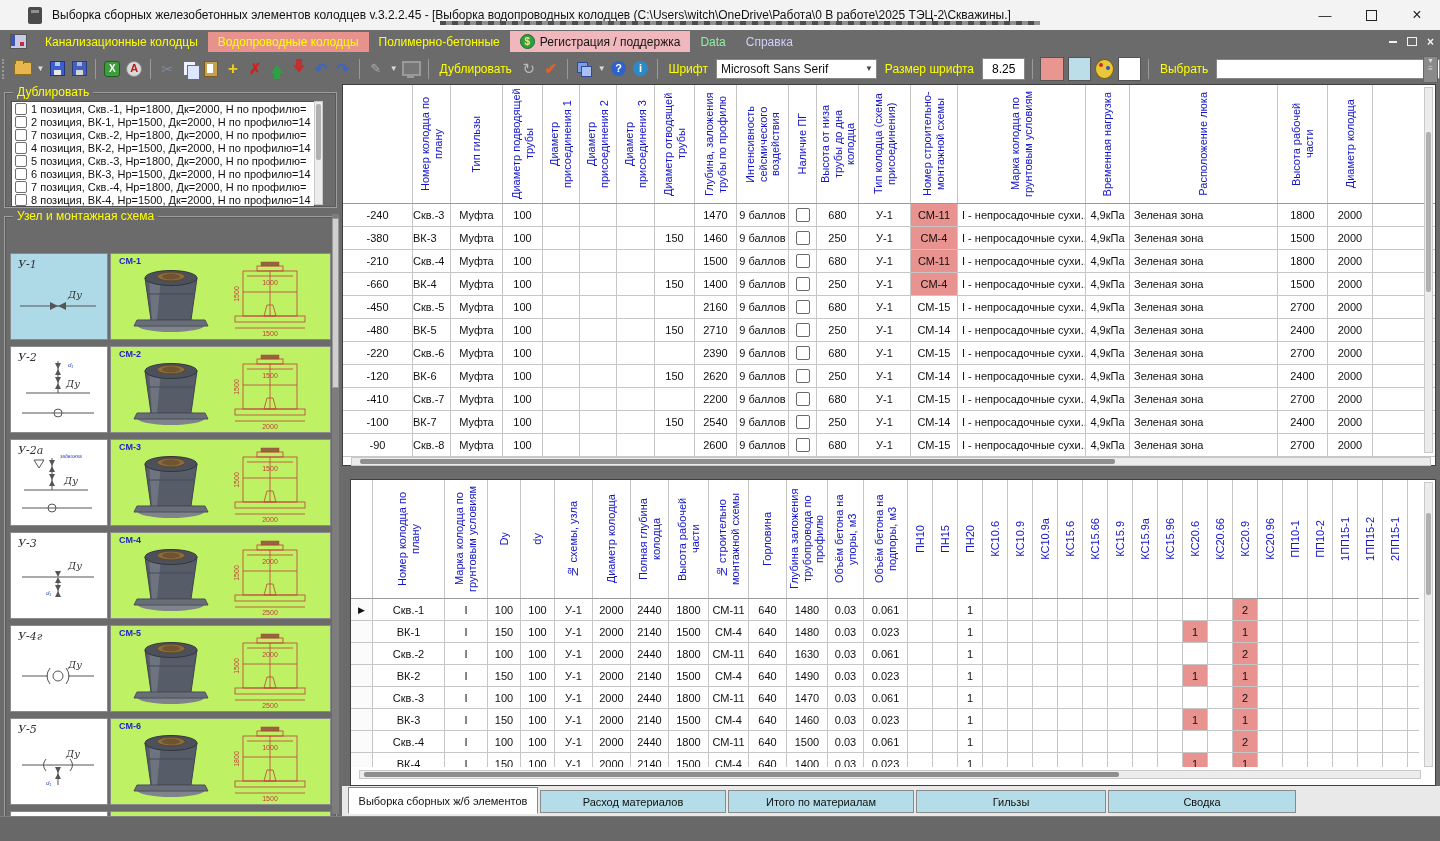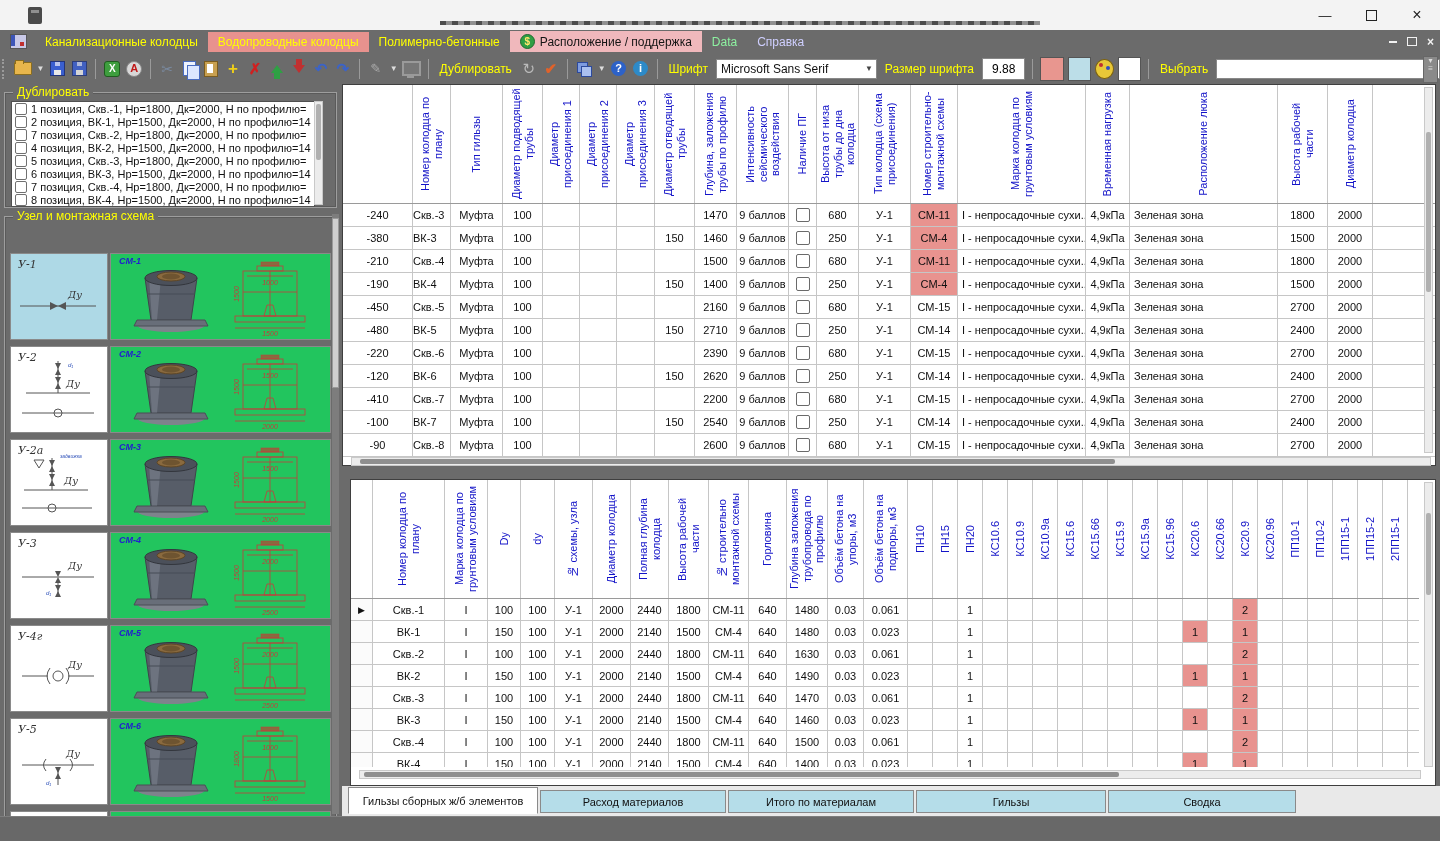--- a/index.html
+++ b/index.html
@@ -86,21 +86,21 @@
   
   .groupbox{position:absolute;border:1px solid #9d9d9d;box-shadow:inset 0 0 0 1px #5a5a5a;}
   .gb-title{position:absolute;top:-8px;left:8px;background:#6b6b6b;color:#ffff00;font-size:12px;padding:0 4px;}
   .duplist{position:absolute;background:#fff;border:1px solid #505050;overflow:hidden;}
   .dup-item{display:flex;align-items:center;height:13px;gap:4px;padding-left:3px;white-space:nowrap;}
   .cb{width:10px;height:10px;border:1px solid #707070;border-radius:2px;background:#fff;flex:0 0 auto;}
   .dup-label{font-size:11px;color:#111;}
   .node-card{position:absolute;left:10px;width:96px;height:85px;background:#fff;border:1px solid #8a8a8a;overflow:hidden;}
   .node-sel{background:#aed9e6;}
   .node-label{position:absolute;left:7px;top:4px;font-family:"DejaVu Serif",serif;font-style:italic;font-size:11px;color:#333;}
-  .scheme-card{position:absolute;left:110px;width:219px;height:85px;background:#22c55e;border:1px solid #8a8a8a;overflow:hidden;font-style:italic;}
+  .scheme-card{position:absolute;left:110px;width:219px;height:85px;background:#bef264;border:1px solid #8a8a8a;overflow:hidden;}
   .scheme-label{position:absolute;left:8px;top:2px;color:#2222cc;font-size:9px;font-weight:bold;}
   .lp-scroll{position:absolute;left:332px;top:214px;width:7px;height:600px;background:#7d7d7d;}
   .lp-thumb{position:absolute;left:0;width:7px;background:#cfcfcf;border:1px solid #9a9a9a;box-sizing:border-box;}
   
   .panel{position:absolute;background:#fff;border:1px solid #3f3f3f;box-sizing:border-box;}
   .grid-hrow{display:flex;border-bottom:1px solid #9a9a9a;background:#fff;}
   .grid-hcell{border-right:1px solid #c6c6c6;display:flex;align-items:center;justify-content:center;
               overflow:hidden;box-sizing:border-box;flex:0 0 auto;}
   .vtext{writing-mode:vertical-rl;transform:rotate(180deg);color:#1414c8;font-size:11px;line-height:1.15;
          text-align:center;max-height:112px;overflow:hidden;}
@@ -127,38 +127,39 @@
   .bottom-grip{position:absolute;left:440px;top:21px;width:600px;height:4px;z-index:51;
     background:repeating-linear-gradient(90deg,#4d4d4d 0 6px,#8f8f8f 6px 12px);}
 </style>
 </head>
 <body>
 
 <div id="app">
 
   <div class="titlebar">
     <div class="app-ico"></div>
+    <div class="title-text">Выборка сборных железобетонных элементов колодцев v.3.2.2.45 - [Выборка водопроводных колодцев (C:\Users\witch\OneDrive\Работа\0 В работе\2025 ТЭЦ-2\Скважины.]</div>
     <div class="winbtns">
       <div class="winbtn">—</div>
       <div class="winbtn">
           <span class="wb-sq"></span>
         </div>
       <div class="winbtn" style="font-size:16px;">×</div>
     </div>
   </div>
 
   <div class="menubar">
     <div class="menu-form-ico"></div>
     <div id="menu-items" style="display:flex;align-items:center;">
         <div class="menu-item m-yellow"><span>Канализационные колодцы</span></div>
         <div class="menu-item m-active"><span>Водопроводные колодцы</span></div>
         <div class="menu-item m-yellow"><span>Полимерно-бетонные</span></div>
         <div class="menu-item m-pink">
           <span class="coin">$</span>
-          <span>Расположение / поддержка</span>
+          <span>Регистрация / поддержка</span>
         </div>
         <div class="menu-item m-green"><span>Data</span></div>
         <div class="menu-item m-lav"><span>Справка</span></div>
       </div>
     <div class="mdi-ctrls">
       <span class="mdi-min"></span>
       <span class="mdi-rest"></span>
       <span class="mdi-x">×</span>
     </div>
   </div>
@@ -221,21 +222,21 @@
     <span class="tbtn">
         <span class="roundbtn" style="background:#2d8ac8">i</span>
       </span>
     <span class="tsep"></span>
     <span class="tlabel">Шрифт</span>
     <span class="combo" style="width:178px;">
       <span>Microsoft Sans Serif</span>
       <span class="car">▼</span>
     </span>
     <span class="tlabel">Размер шрифта</span>
-    <span class="sizebox">9.88</span>
+    <span class="sizebox">8.25</span>
     <span class="tsep"></span>
     <span class="swatch" id="sw-pink" style="background: rgb(232, 150, 143);"></span>
     <span class="swatch" id="sw-blue" style="background: rgb(188, 222, 232);"></span>
     <span class="palette"></span>
     <span class="swatch" id="sw-white" style="background: rgb(255, 255, 255);"></span>
     <span class="tsep"></span>
     <span class="tlabel">Выбрать</span>
     <span class="combo" style="width:248px;">
       <span class="car">▼</span>
     </span>
@@ -665,21 +666,21 @@
           <div class="grid-cell" style="width: 42px; height: 22px;">680</div>
           <div class="grid-cell" style="width: 52px; height: 22px;">У-1</div>
           <div class="grid-cell hl" style="width: 47px; height: 22px;">СМ-11</div>
           <div class="grid-cell cell-left" style="width: 128px; height: 22px;">I - непросадочные сухи...</div>
           <div class="grid-cell" style="width: 44px; height: 22px;">4,9кПа</div>
           <div class="grid-cell cell-left" style="width: 148px; height: 22px;">Зеленая зона</div>
           <div class="grid-cell" style="width: 50px; height: 22px;">1800</div>
           <div class="grid-cell" style="width: 45px; height: 22px;">2000</div>
         </div>
         <div class="grid-row" style="height: 22px;">
-          <div class="grid-cell" style="width: 70px; height: 22px;">-190</div>
+          <div class="grid-cell" style="width: 70px; height: 22px;">-660</div>
           <div class="grid-cell cell-clipR" style="width: 38px; height: 22px;">ВК-4</div>
           <div class="grid-cell" style="width: 52px; height: 22px;">Муфта</div>
           <div class="grid-cell" style="width: 40px; height: 22px;">100</div>
           <div class="grid-cell" style="width: 37px; height: 22px;"></div>
           <div class="grid-cell" style="width: 37px; height: 22px;"></div>
           <div class="grid-cell" style="width: 38px; height: 22px;"></div>
           <div class="grid-cell" style="width: 40px; height: 22px;">150</div>
           <div class="grid-cell" style="width: 42px; height: 22px;">1400</div>
           <div class="grid-cell" style="width: 52px; height: 22px;">9 баллов</div>
           <div class="grid-cell" style="width: 28px; height: 22px;">
@@ -1263,21 +1264,21 @@
       <div class="thumb" style="left:4px;width:755px;"></div>
     </div>
     <div class="scroll-v" style="left:1073px;top:2px;height:285px;">
       <div class="thumb" style="top:30px;height:82px;"></div>
     </div>
   </div>
 
   <div class="tabstrip">
     <div id="tabs">
         <div class="tab tab-active" style="left: 6px; width: 190px;">
-          <span>Гильзы сборных ж/б элементов</span>
+          <span>Выборка сборных ж/б элементов</span>
         </div>
         <div class="tab tab-idle" style="left: 198px; width: 186px;">
           <span>Расход материалов</span>
         </div>
         <div class="tab tab-idle" style="left: 386px; width: 186px;">
           <span>Итого по материалам</span>
         </div>
         <div class="tab tab-idle" style="left: 574px; width: 190px;">
           <span>Гильзы</span>
         </div>

